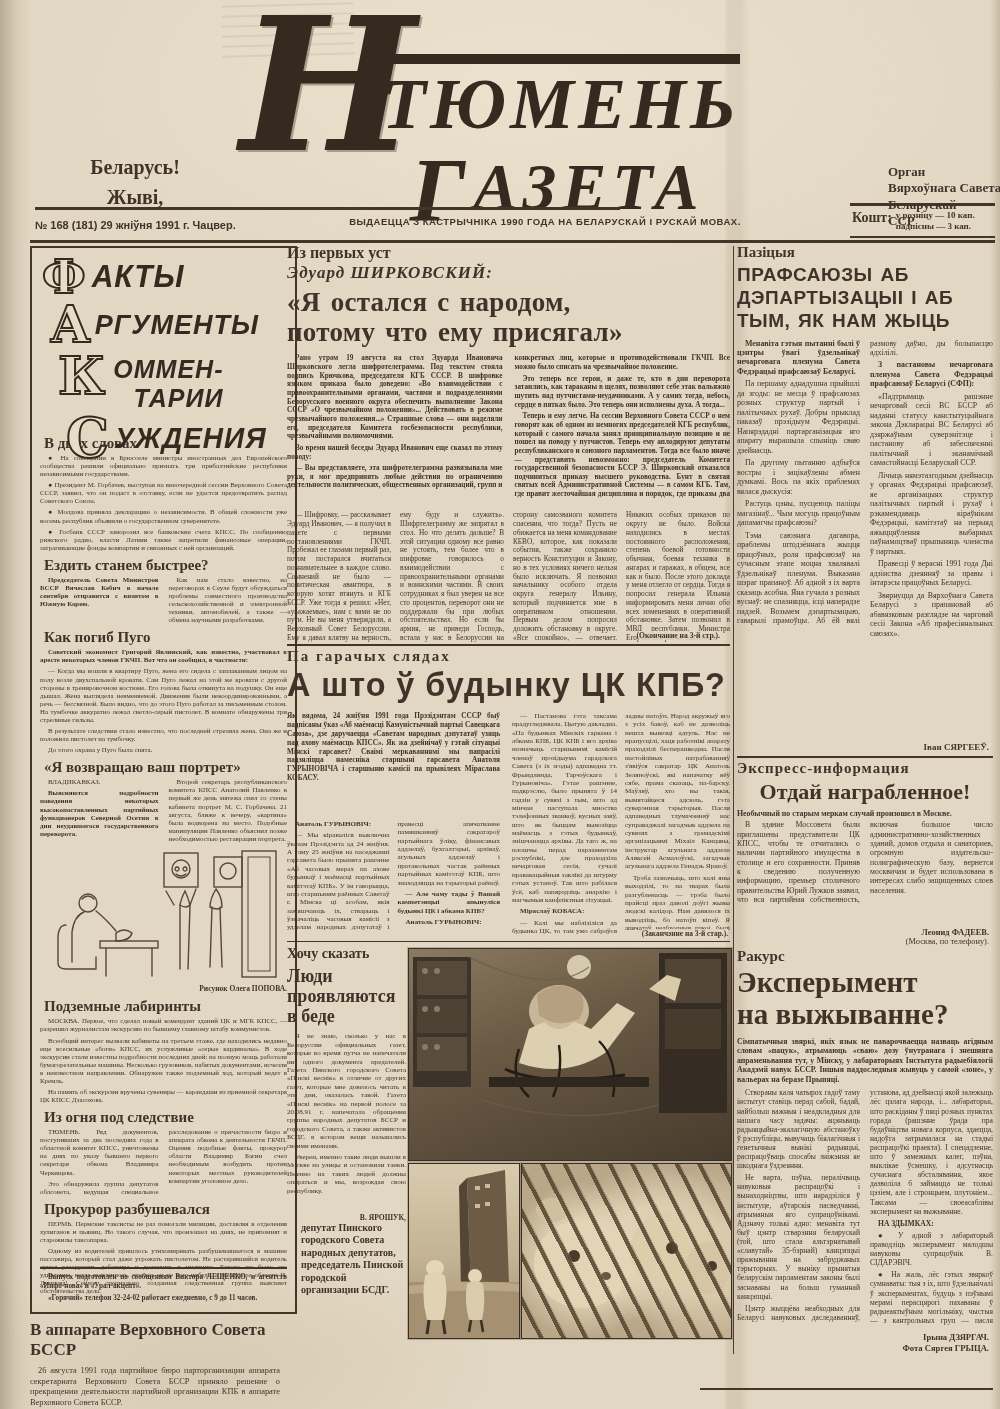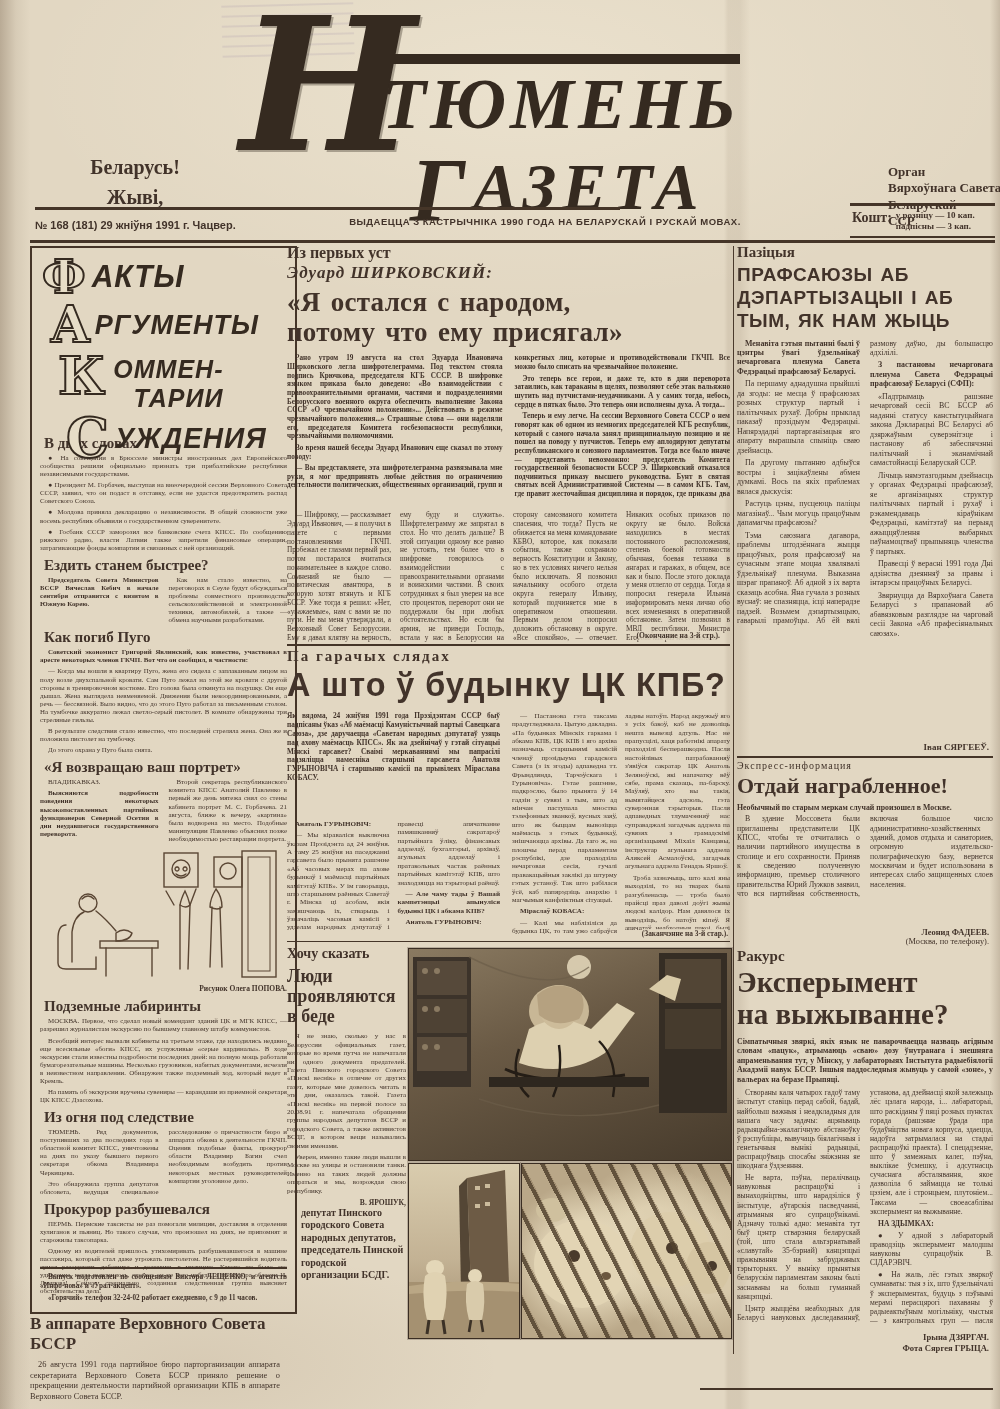--- a/index.html
+++ b/index.html
@@ -53,21 +53,21 @@
     -webkit-text-stroke:2px #352a20;text-stroke:2px #352a20;}
   .faks-word{font-family:"Liberation Sans",sans-serif;font-weight:bold;font-style:italic;
     transform:scaleY(1.05);letter-spacing:1px;color:#352a20;white-space:pre-line;}
   .fh3{font-size:15px;font-weight:bold;margin:5px 0 2px 4px;}
   .faks-foot{position:absolute;left:8px;right:8px;bottom:6px;border-top:2px solid #453528;
     padding-top:4px;font-size:7.2px;font-weight:bold;line-height:1.25;}
   .cartoon{height:138px;border:0;margin:2px 0 1px 0;position:relative;}
   .cartoon svg{width:100%;height:100%;}
   .cap{font-size:7.5px;font-weight:bold;text-align:right;margin-bottom:2px;}
   .apparat{left:30px;top:1304px;width:250px;}
-  .apparat h2{font-size:17px;margin:10px 0 6px 0;}
+  .apparat h2{font-size:17px;margin:16px 0 6px 0;}
   .apparat p{font-size:8.4px;line-height:1.25;text-align:justify;}
 
   
   .art1{left:287px;top:244px;width:443px;height:398px;overflow:hidden;}
   .a1-kicker{font-weight:bold;font-size:16px;}
   .a1-author{font-weight:bold;font-style:italic;font-size:17px;margin-top:1px;letter-spacing:1px;}
   .a1-head{font-weight:bold;font-size:27px;line-height:1.12;margin:4px 0 7px 0;letter-spacing:.3px;word-spacing:3px;}
   .a1-lead{column-count:2;column-gap:12px;font-weight:bold;font-size:7.2px;line-height:1.2;height:152px;overflow:hidden;text-align:justify;}
   .a1-body{margin-top:5px;column-count:4;column-gap:9px;font-size:7.3px;line-height:1.2;height:152px;overflow:hidden;text-align:justify;}
   .a1-end{position:absolute;right:10px;bottom:2px;font-weight:bold;font-size:7.6px;background:rgba(226,215,194,.85);}
@@ -78,21 +78,21 @@
     margin:3px 0 6px 0;transform:scaleX(.98);transform-origin:left;letter-spacing:1px;white-space:nowrap;}
   .a2-lead{position:absolute;left:0;top:64px;width:213px;font-weight:bold;font-size:7.3px;line-height:1.22;text-align:justify;height:104px;overflow:hidden;}
   .a2-qa1{position:absolute;left:0;top:172px;width:213px;height:118px;overflow:hidden;column-count:2;column-gap:8px;font-size:7.1px;line-height:1.18;text-align:justify;}
   .a2-qa2{position:absolute;left:225px;top:64px;width:218px;height:226px;overflow:hidden;column-count:2;column-gap:8px;font-size:7.1px;line-height:1.18;text-align:justify;}
   .a2-end{position:absolute;right:2px;bottom:0;font-weight:bold;font-size:7.4px;background:rgba(226,215,194,.9);}
 
   .wantsay{left:287px;top:946px;width:119px;height:460px;overflow:hidden;}
   .ws-kicker{font-weight:bold;font-size:14px;}
   .ws-head{font-weight:bold;font-size:18px;line-height:1.12;margin:4px 0 6px 0;}
   .ws-body{font-size:7px;line-height:1.2;text-align:justify;}
-  .ws-sig{font-weight:bold;font-size:7.6px;text-align:right;margin-top:3px;}
+  .ws-sig{font-weight:bold;font-size:7.6px;text-align:right;margin-top:18px;}
   .ws-role{font-weight:bold;font-size:10px;line-height:1.25;padding-left:14px;text-align:left;}
 
   
   .ph{border:1px solid #3a2d22;box-shadow:0 0 0 1px rgba(58,45,34,.25);}
   .ph-main{left:408px;top:948px;width:322px;height:211px;
     background:linear-gradient(160deg,#8a7a61 0%,#6a5a45 40%,#473b2c 100%);}
   .ph-suits{left:408px;top:1163px;width:110px;height:174px;
     background:linear-gradient(180deg,#d9ccae 0%,#c3b294 55%,#a08c6e 100%);}
   .ph-rats{left:521px;top:1163px;width:209px;height:174px;position:absolute;
     background:radial-gradient(circle at 30% 55%, #e3d6b8 0 20%, transparent 45%),
@@ -103,22 +103,22 @@
     background:repeating-linear-gradient(63deg, transparent 0 15px, rgba(82,66,46,.85) 15px 19px, rgba(140,120,92,.5) 19px 20px);}
   .ph svg{width:100%;height:100%;display:block;}
 
   
   .vline{left:733px;top:246px;width:1px;height:1108px;background:#4a3a2c;}
   .pazicyja{left:737px;top:244px;width:256px;height:510px;overflow:hidden;}
   .pz-head{font-family:"Liberation Sans",sans-serif;font-weight:bold;font-size:19px;line-height:1.22;margin:2px 0 6px 0;letter-spacing:.5px;word-spacing:2px;}
   .pz-body{column-count:2;column-gap:10px;font-size:7.9px;line-height:1.2;text-align:justify;height:400px;overflow:hidden;}
   .pz-sig{position:absolute;right:4px;bottom:2px;font-weight:bold;font-size:9px;}
   .express{left:737px;top:760px;width:256px;height:188px;overflow:hidden;}
-  .ex-kicker{font-weight:normal;font-size:10px;letter-spacing:1px;}
-  .ex-head{font-weight:bold;font-size:22px;margin:2px 0 4px 0;}
+  .ex-kicker{font-weight:bold;font-size:15px;letter-spacing:1px;}
+  .ex-head{font-weight:bold;font-size:22px;margin:2px 0 4px 0;text-align:center;}
   .ex-lead{font-weight:bold;font-size:7.8px;line-height:1.2;}
   .ex-body{column-count:2;column-gap:10px;font-size:7.8px;line-height:1.2;text-align:justify;height:104px;overflow:hidden;margin-top:2px;}
   .ex-sig{position:absolute;right:4px;bottom:2px;text-align:right;font-size:8.4px;}
   .rakurs{left:737px;top:948px;width:256px;height:408px;overflow:hidden;}
   .rk-head{font-weight:bold;font-size:29px;line-height:1.1;margin:2px 0 6px 0;}
   .rk-lead{font-weight:bold;font-size:7.8px;line-height:1.22;text-align:justify;}
   .rk-body{column-count:2;column-gap:10px;font-size:7.6px;line-height:1.2;text-align:justify;height:238px;overflow:hidden;margin-top:4px;}
   .rk-sig{position:absolute;right:4px;bottom:2px;font-weight:bold;font-size:8.6px;text-align:right;line-height:1.3;}
 </style>
 </head>

